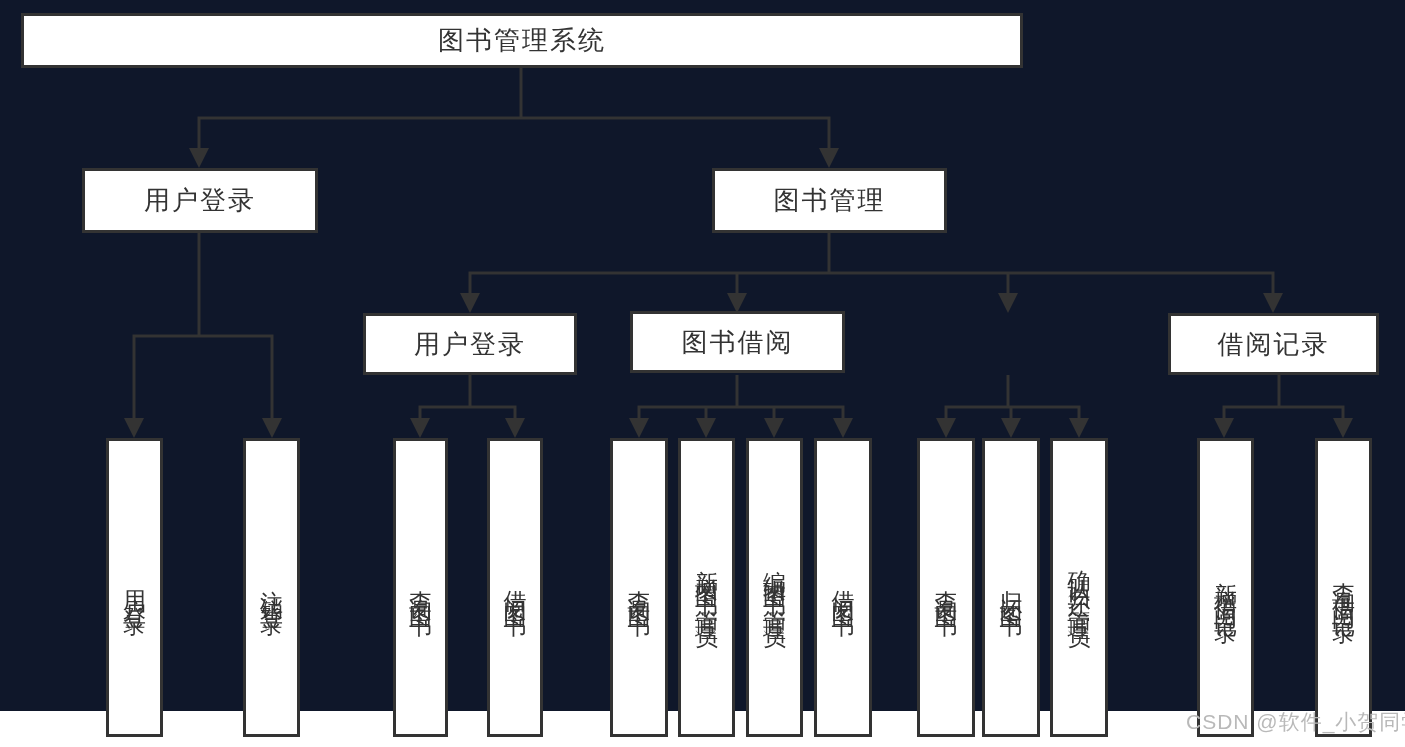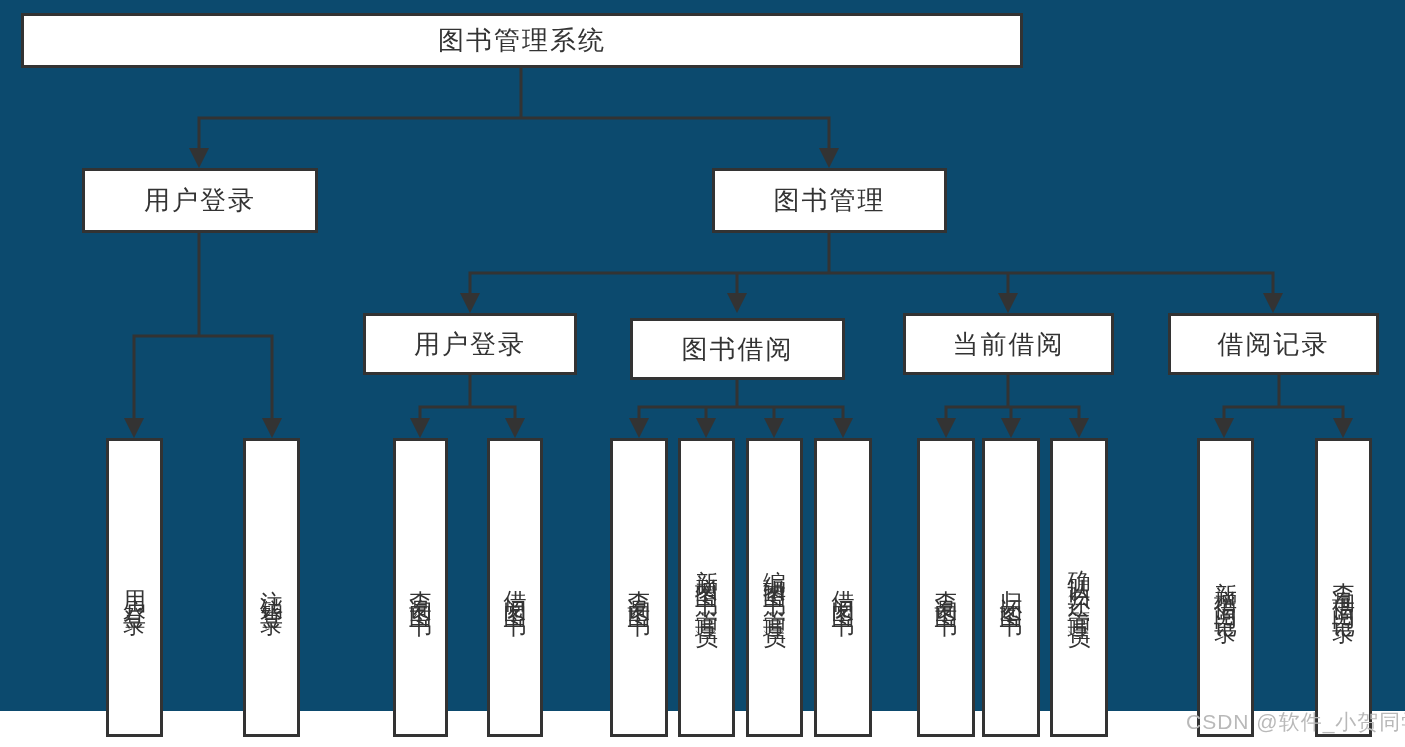--- a/index.html
+++ b/index.html
@@ -1,20 +1,20 @@
 <!DOCTYPE html>
 <html><head>
 <meta charset="utf-8">
 <style>
   html,body{margin:0;padding:0;}
   body{
     width:1405px;height:747px;overflow:hidden;background:#ffffff;
     font-family:"Liberation Sans",sans-serif;
   }
-  .canvas{position:relative;width:1405px;height:711px;background:#0c4a6e;}
+  .canvas{position:relative;width:1405px;height:711px;background:#0f172a;}
   svg.connectors{position:absolute;left:0;top:0;}
   .box{
     position:absolute;box-sizing:border-box;
     border:3px solid #333333;background:#ffffff;color:#333333;
     display:flex;align-items:center;justify-content:center;
   }
   .hlabel{font-size:26px;letter-spacing:2px;white-space:nowrap;}
   .vtext{
     writing-mode:vertical-rl;text-orientation:mixed;
     font-size:23px;letter-spacing:8px;line-height:1;color:#333333;
@@ -80,25 +80,22 @@
   <div class="box" style="left:82px;top:168px;width:236px;height:65px;">
     <span class="hlabel">用户登录</span>
   </div>
   <div class="box" style="left:712px;top:168px;width:235px;height:65px;">
     <span class="hlabel">图书管理</span>
   </div>
 
   <div class="box" style="left:363px;top:313px;width:214px;height:62px;">
     <span class="hlabel">用户登录</span>
   </div>
-  <div class="box" style="left:630px;top:318px;width:215px;height:62px;">
+  <div class="box" style="left:630px;top:311px;width:215px;height:62px;">
     <span class="hlabel">图书借阅</span>
-  </div>
-  <div class="box" style="left:903px;top:313px;width:211px;height:62px;">
-    <span class="hlabel">当前借阅</span>
   </div>
   <div class="box" style="left:1168px;top:313px;width:211px;height:62px;">
     <span class="hlabel">借阅记录</span>
   </div>
 
   <div class="box leaf" style="left:106px;top:438px;width:57px;height:299px;">
     <span class="vtext">用户登录</span>
   </div>
   <div class="box leaf" style="left:243px;top:438px;width:57px;height:299px;">
     <span class="vtext">注销登录</span>

